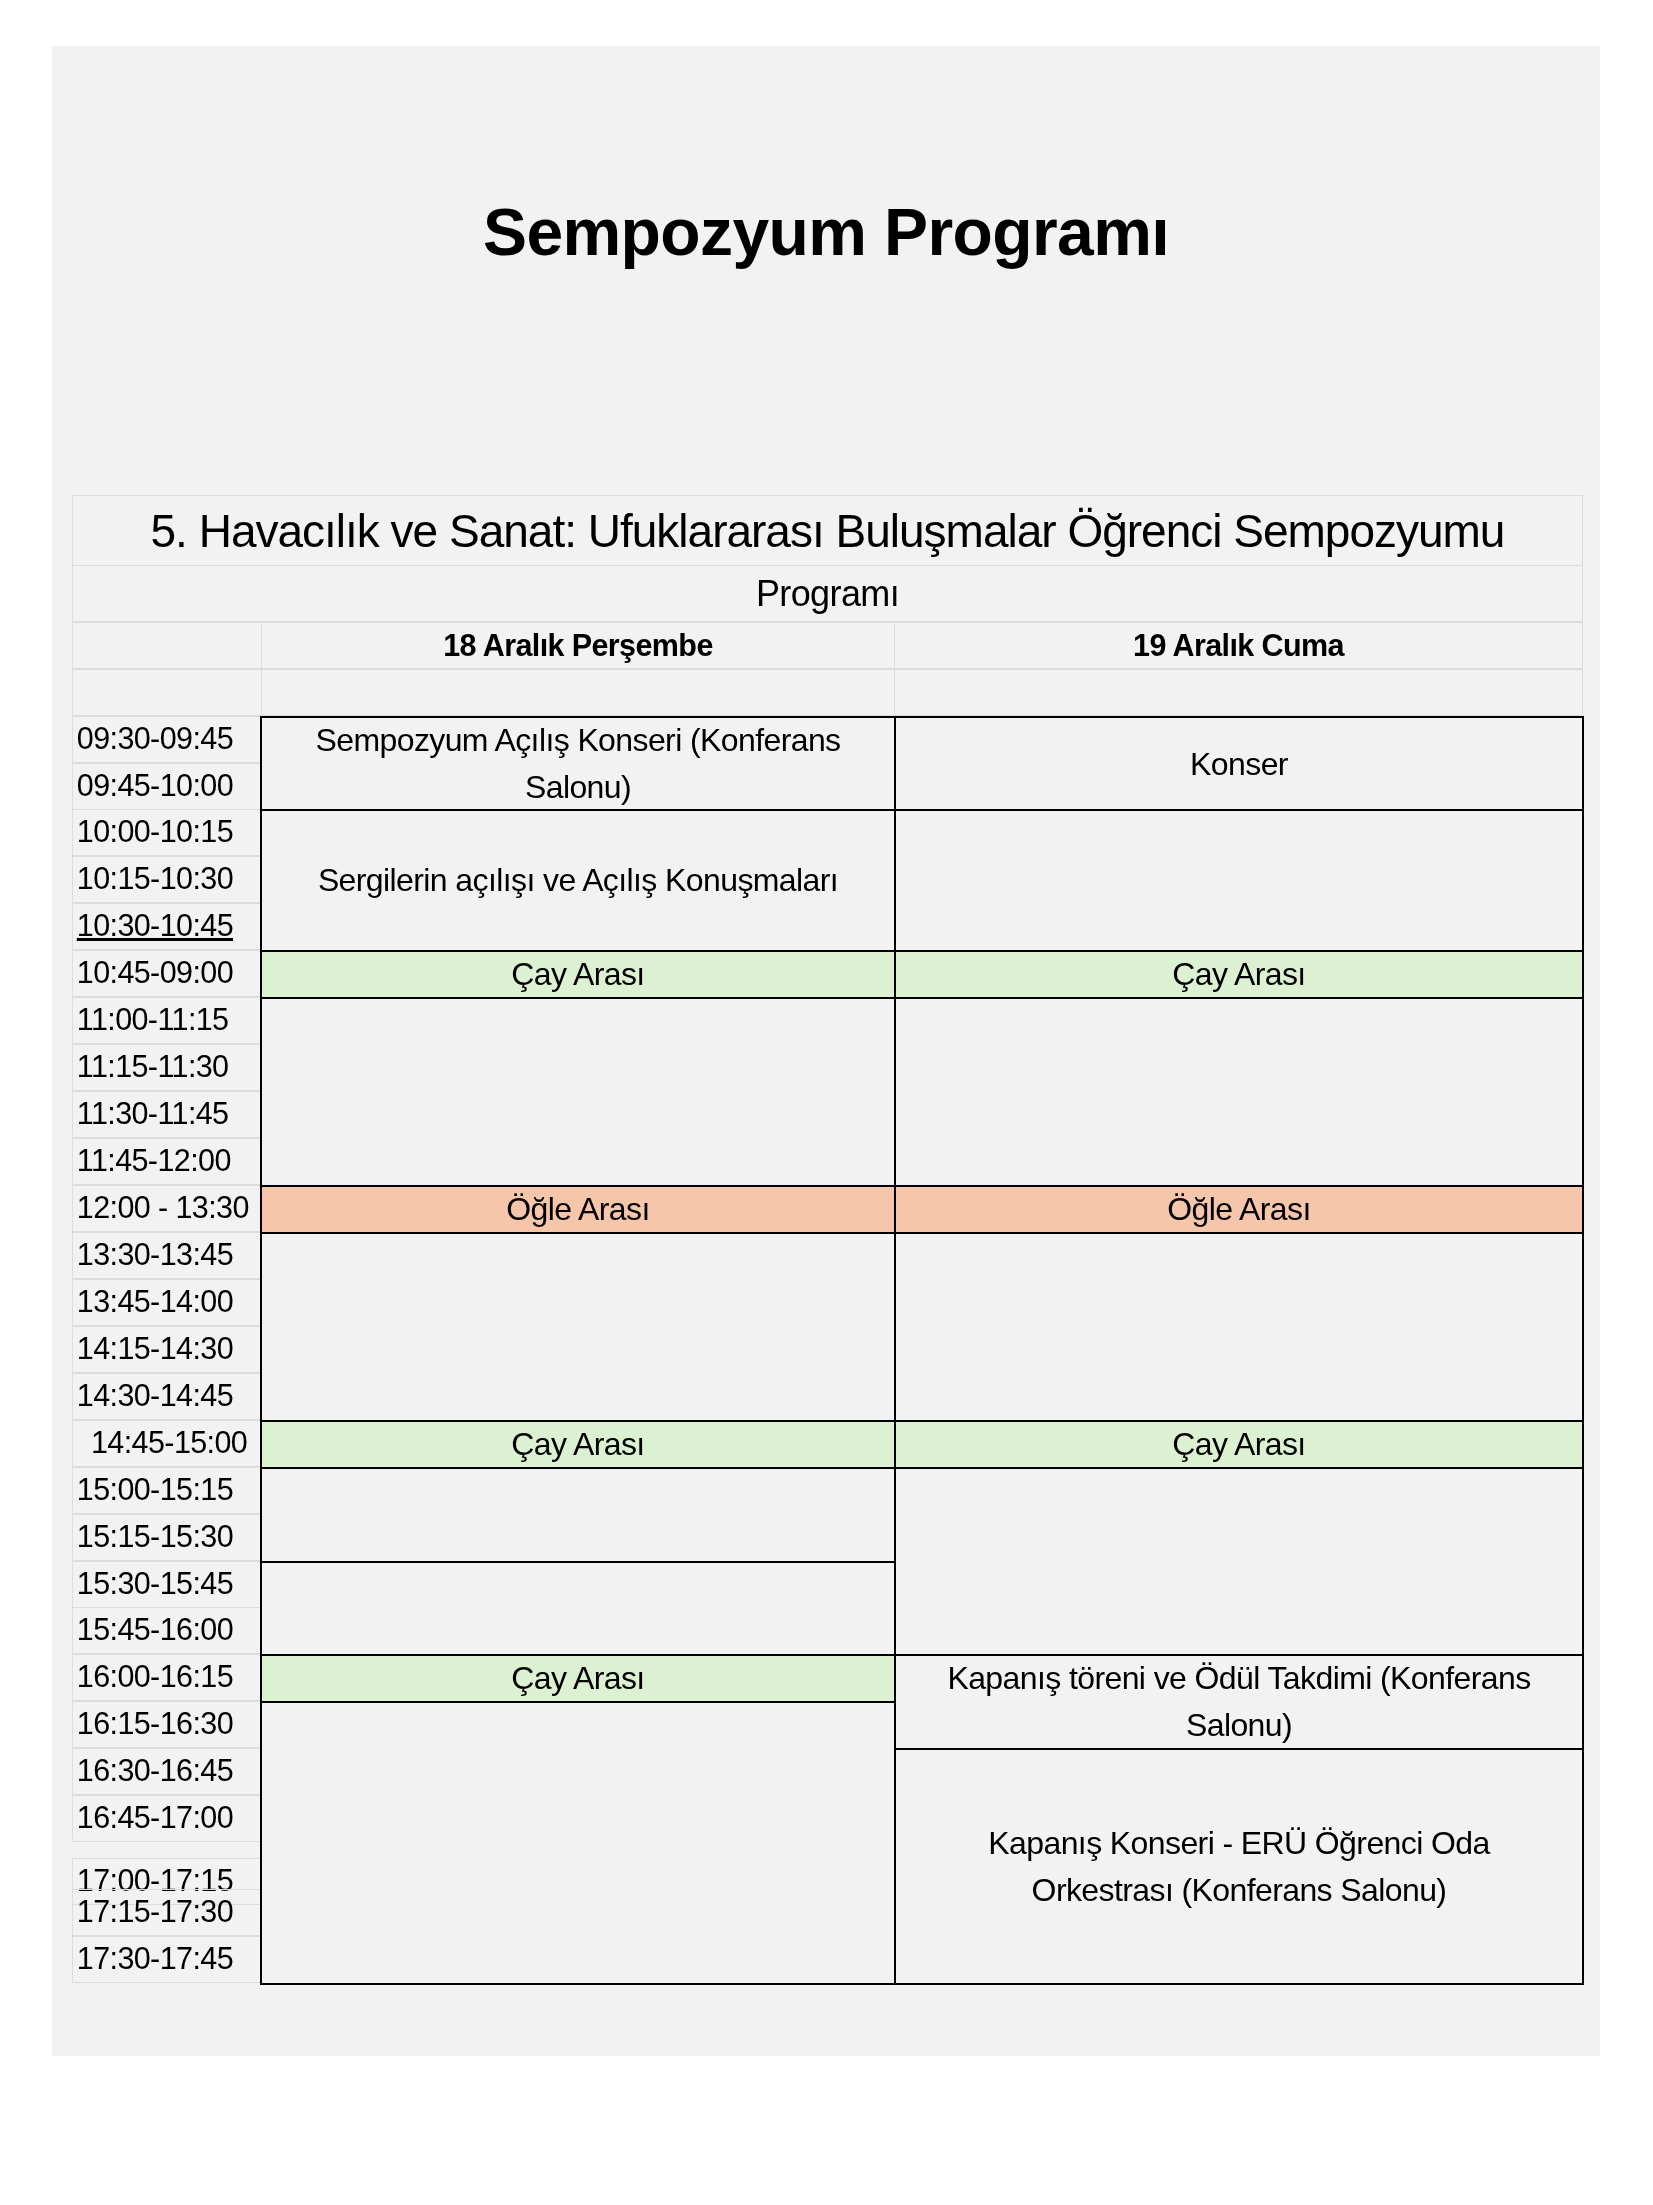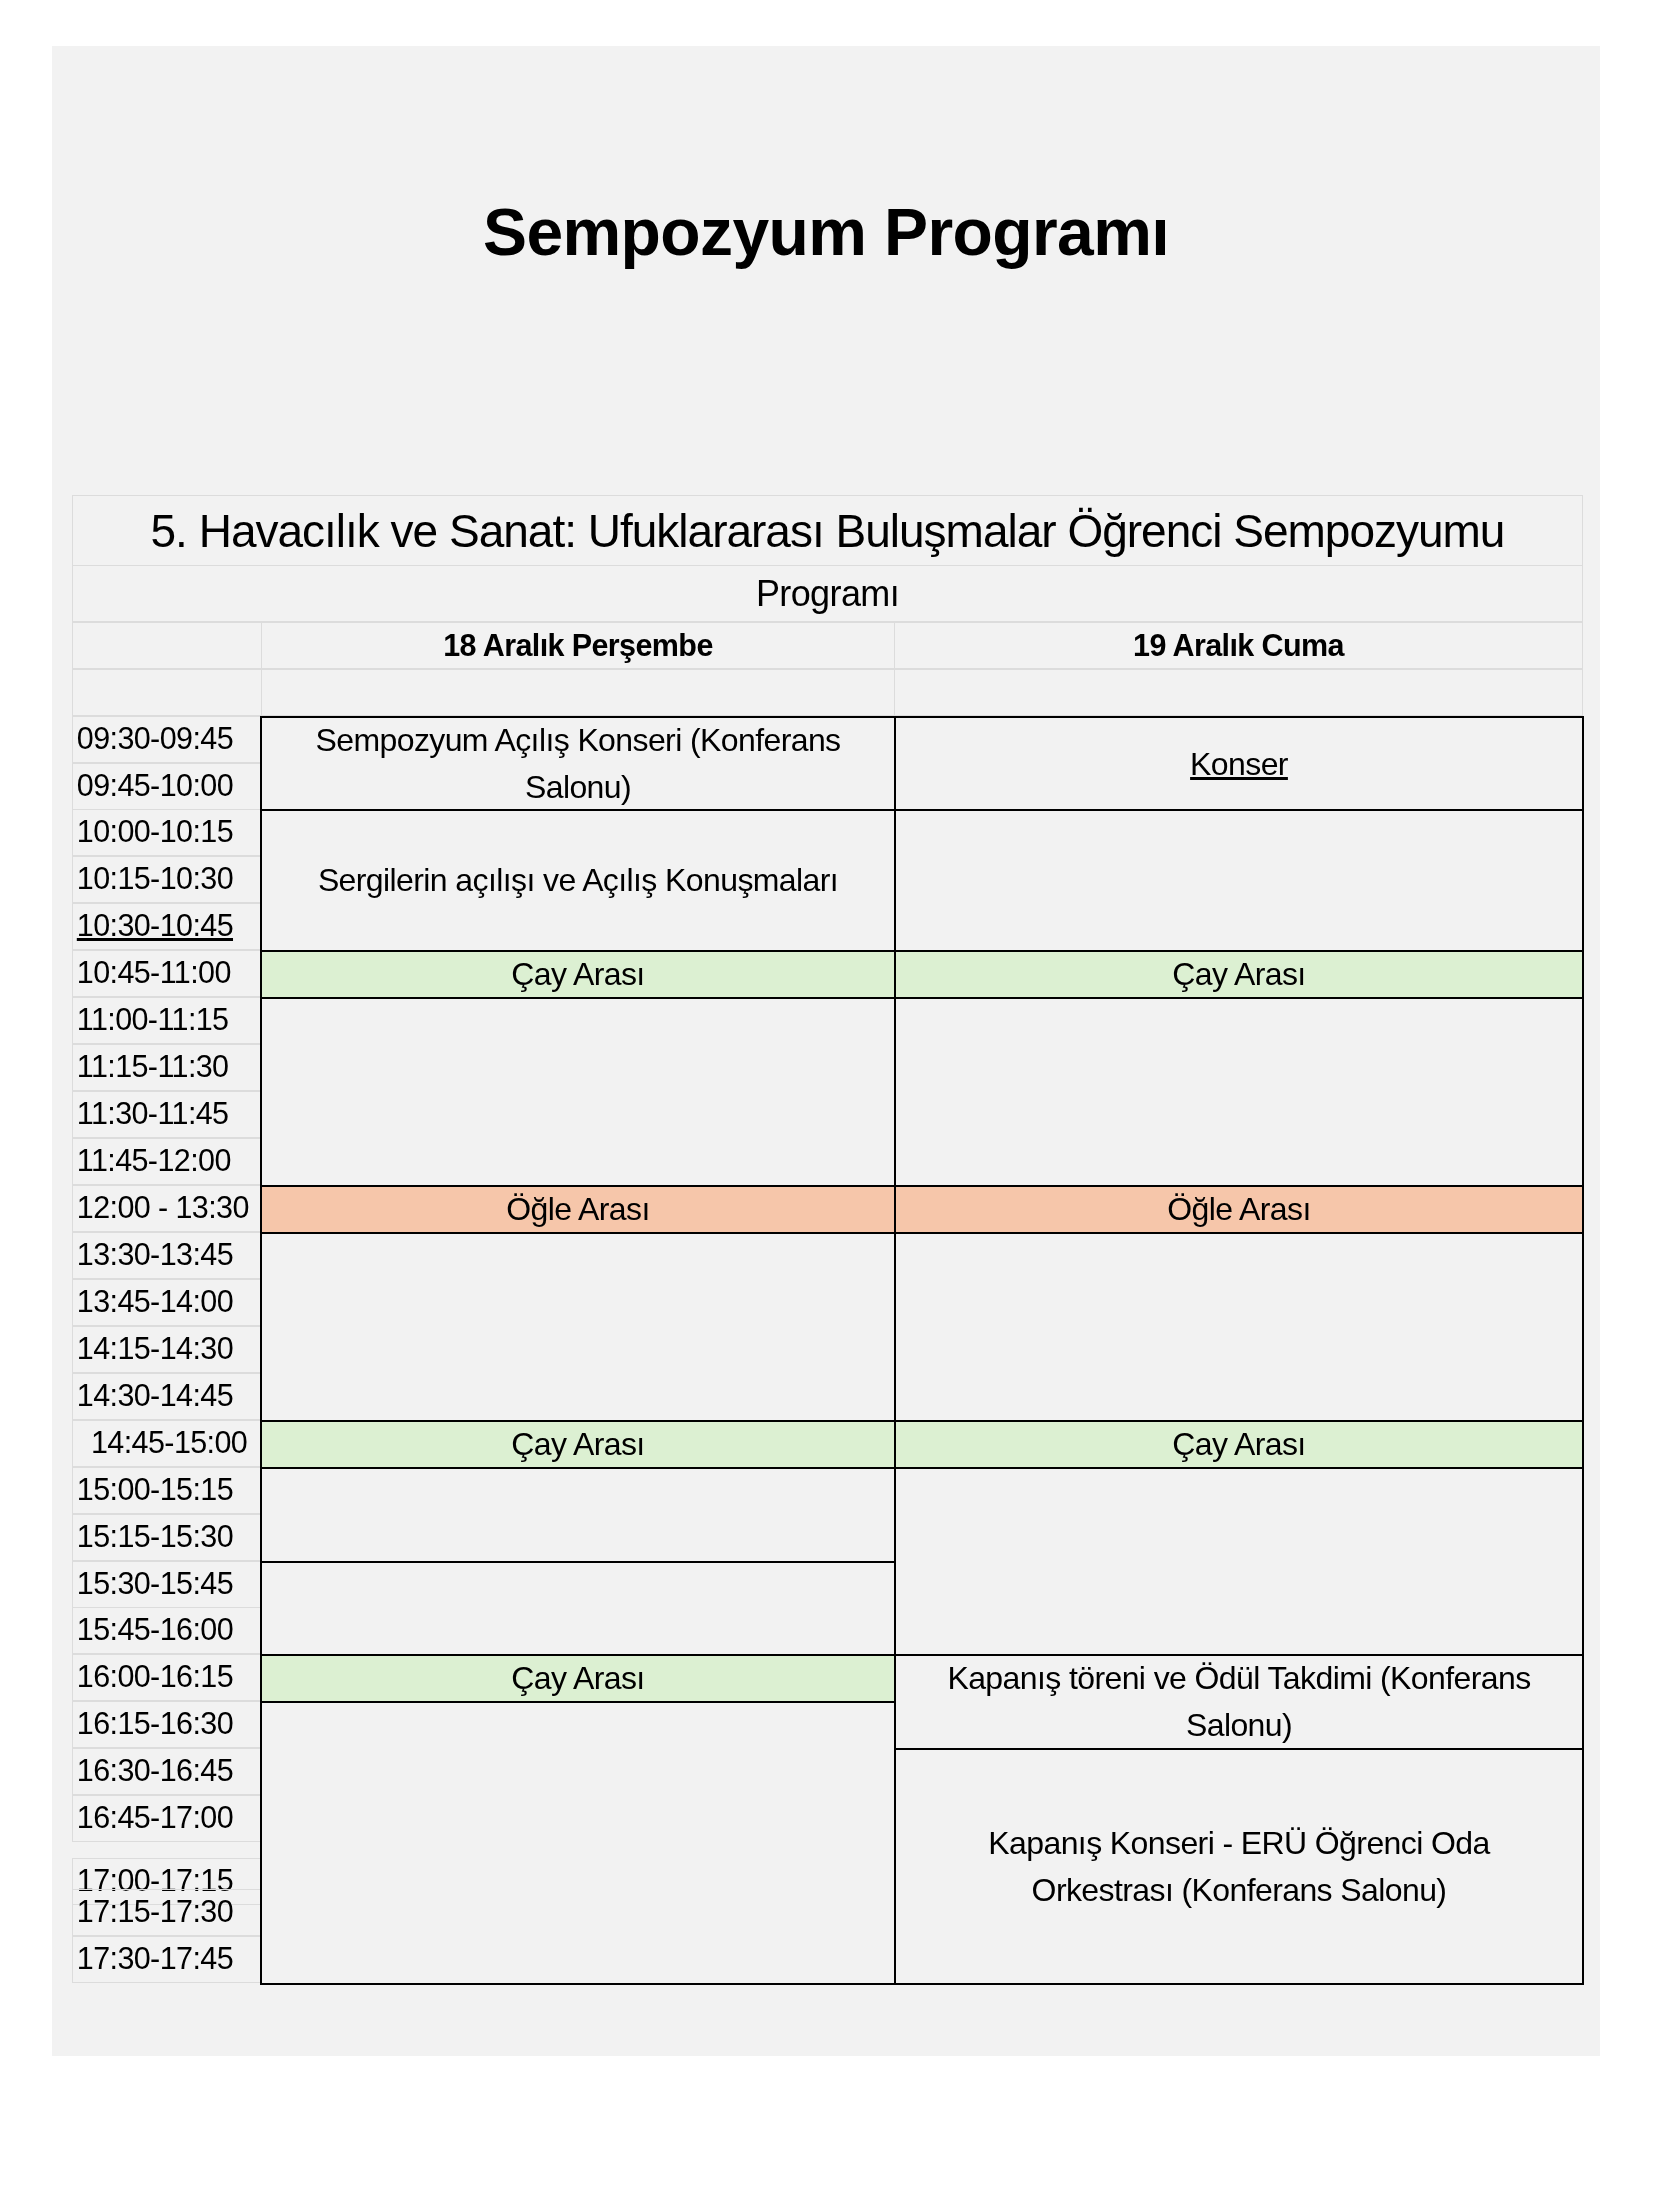--- a/index.html
+++ b/index.html
@@ -65,21 +65,21 @@
 <div class="hcell" style="left:72px; top:669px; width:190px; height:47px;"></div>
 <div class="hcell" style="left:261px; top:669px; width:634px; height:47px;"></div>
 <div class="hcell" style="left:894px; top:669px; width:689px; height:47px;"></div>
 
 <div id="time-col">
     <div class="time" style="top: 716px;">09:30-09:45</div>
     <div class="time" style="top: 763px;">09:45-10:00</div>
     <div class="time" style="top: 809px;">10:00-10:15</div>
     <div class="time" style="top: 856px;">10:15-10:30</div>
     <div class="time" style="top: 903px; text-decoration: underline;">10:30-10:45</div>
-    <div class="time" style="top: 950px;">10:45-11:00</div>
+    <div class="time" style="top: 950px;">10:45-09:00</div>
     <div class="time" style="top: 997px;">11:00-11:15</div>
     <div class="time" style="top: 1044px;">11:15-11:30</div>
     <div class="time" style="top: 1091px;">11:30-11:45</div>
     <div class="time" style="top: 1138px;">11:45-12:00</div>
     <div class="time" style="top: 1185px;">12:00 - 13:30</div>
     <div class="time" style="top: 1232px;">13:30-13:45</div>
     <div class="time" style="top: 1279px;">13:45-14:00</div>
     <div class="time" style="top: 1326px;">14:15-14:30</div>
     <div class="time" style="top: 1373px;">14:30-14:45</div>
     <div class="time" style="top: 1420px; padding-left: 18px;">14:45-15:00</div>
@@ -124,21 +124,21 @@
       <span></span>
     </div>
     <div class="ev green" style="left: 260px; width: 636px; top: 1654px; height: 49px;">
       <span>Çay Arası</span>
     </div>
     <div class="ev" style="left: 260px; width: 636px; top: 1701px; height: 284px;">
       <span></span>
     </div>
   </div>
 <div id="day2-col">
-    <div class="ev" style="left: 894px; width: 690px; top: 716px; height: 96px; text-decoration: underline;">
+    <div class="ev" style="left: 894px; width: 690px; top: 716px; height: 96px;">
       <span>Konser</span>
     </div>
     <div class="ev" style="left: 894px; width: 690px; top: 809px; height: 143px;">
       <span></span>
     </div>
     <div class="ev green" style="left: 894px; width: 690px; top: 950px; height: 49px;">
       <span>Çay Arası</span>
     </div>
     <div class="ev" style="left: 894px; width: 690px; top: 997px; height: 190px;">
       <span></span>

